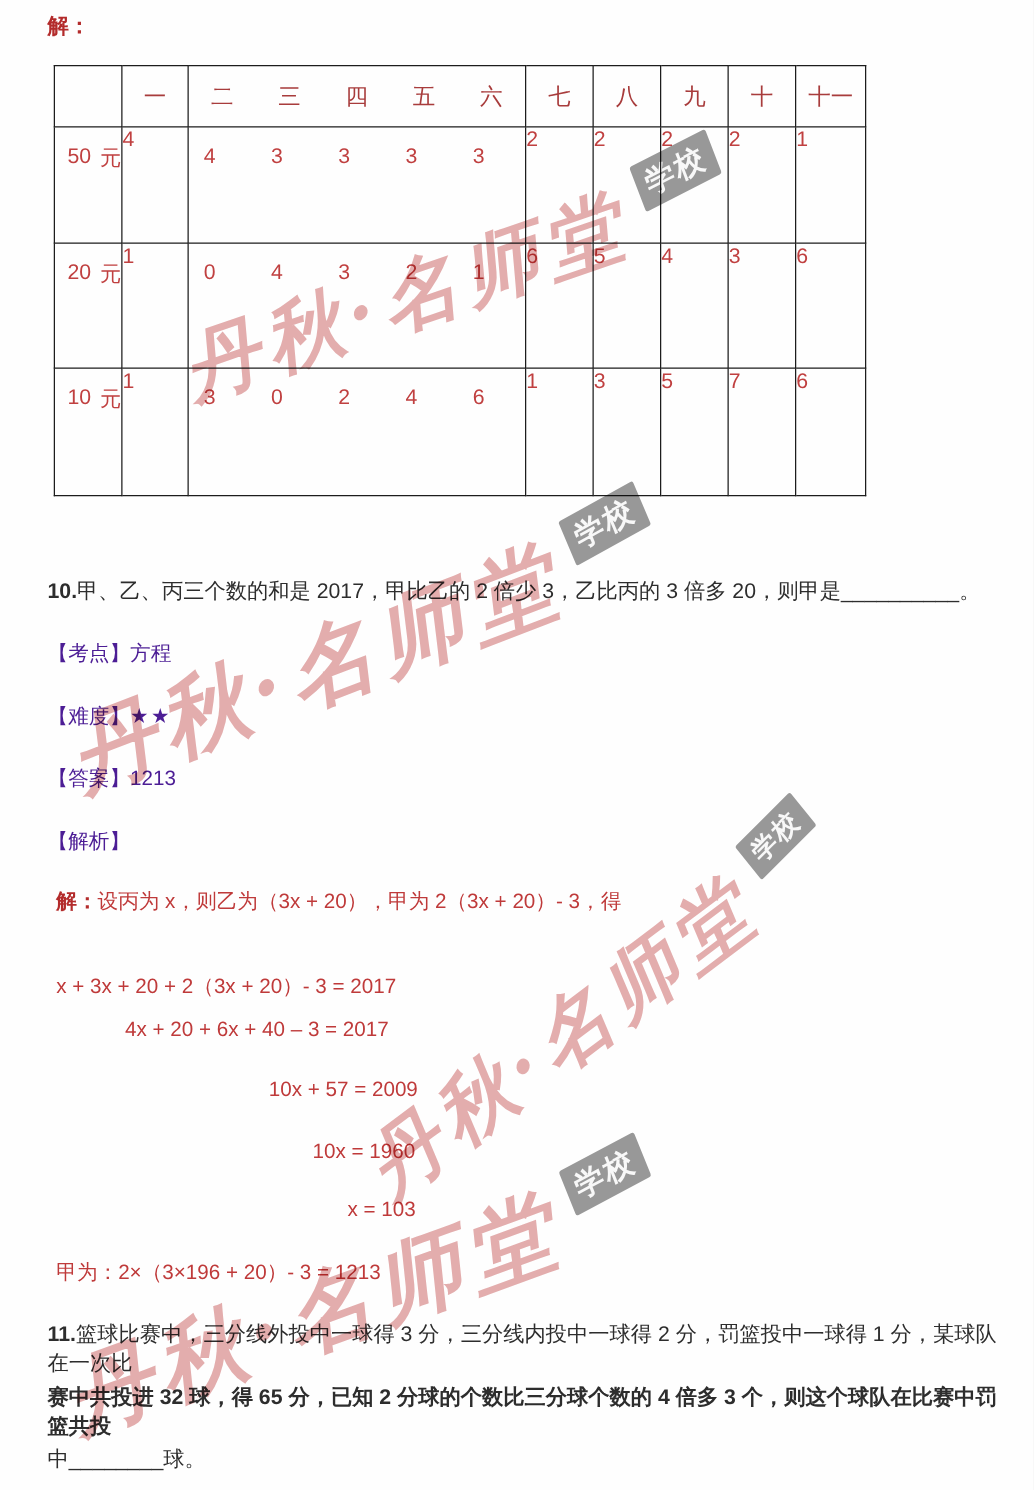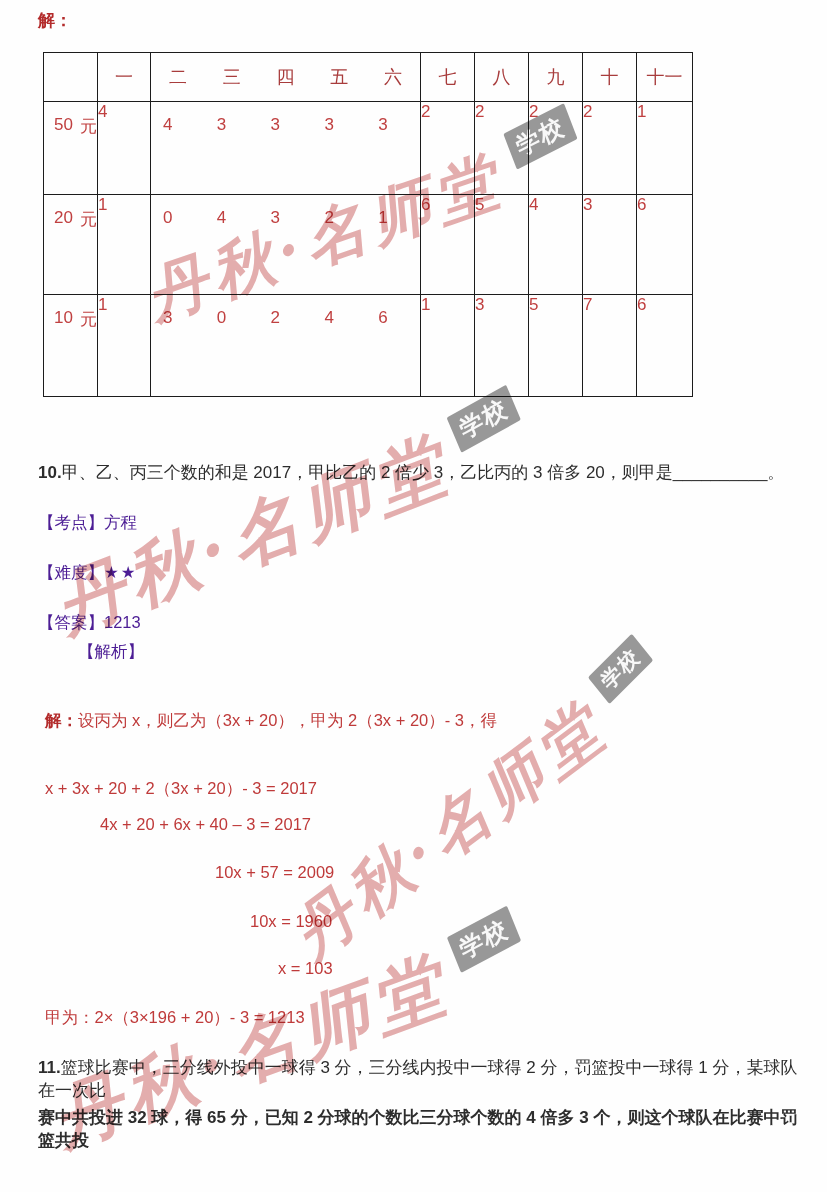--- a/index.html
+++ b/index.html
@@ -60,21 +60,21 @@
   tr.thead td.cmerge .slot{text-align:center;}
   tr.r1 td.cmerge .mrow,tr.r2 td.cmerge .mrow,tr.r3 td.cmerge .mrow{padding-top:13px;}
   tr.r1 td.cmerge .slot,tr.r2 td.cmerge .slot,tr.r3 td.cmerge .slot{padding-left:12px;}
   
   .qline{position:absolute;left:38px;width:772px;font-size:17px;line-height:1.35;color:#2d2d2d;z-index:2;}
   .qnum{font-weight:bold;}
   .meta-line{position:absolute;left:38px;font-size:16.5px;color:#4c1d95;z-index:2;}
   .sol-line{position:absolute;font-size:16.5px;color:#bf3a3a;z-index:2;white-space:nowrap;}
   .sol-bold{font-weight:bold;color:#b32b2b;}
   .q10-text{top:462px;}
-  .m1{top:512px;} .m2{top:562px;} .m3{top:612px;} .m4{top:641px;margin-left:40px;}
+  .m1{top:512px;} .m2{top:562px;} .m3{top:612px;} .m4{top:662px;}
   .s1{left:45px;top:710px;text-align:center;} .s2{left:45px;top:778px;} .s3{left:100px;top:815px;}
   .s4{left:215px;top:863px;} .s5{left:250px;top:912px;} .s6{left:278px;top:959px;}
   .s7{left:45px;top:1007px;}
   .q11-l1{top:1057px;} .q11-l2{top:1107px;font-weight:bold;} .q11-l3{top:1157px;}
   .star{letter-spacing:2px;}
 </style>
 </head>
 <body>
 
 <div class="page">
@@ -217,14 +217,15 @@
   <div class="sol-line s3">4x + 20 + 6x + 40 – 3 = 2017</div>
   <div class="sol-line s4">10x + 57 = 2009</div>
   <div class="sol-line s5">10x = 1960</div>
   <div class="sol-line s6">x = 103</div>
   <div class="sol-line s7">甲为：2×（3×196 + 20）- 3 = 1213</div>
 
   <div class="qline q11-l1">
     <span class="qnum">11.</span><span>篮球比赛中，三分线外投中一球得 3 分，三分线内投中一球得 2 分，罚篮投中一球得 1 分，某球队在一次比</span>
   </div>
   <div class="qline q11-l2">赛中共投进 32 球，得 65 分，已知 2 分球的个数比三分球个数的 4 倍多 3 个，则这个球队在比赛中罚篮共投</div>
+  <div class="qline q11-l3">中________球。</div>
 
 </div>
 
 </body></html>

